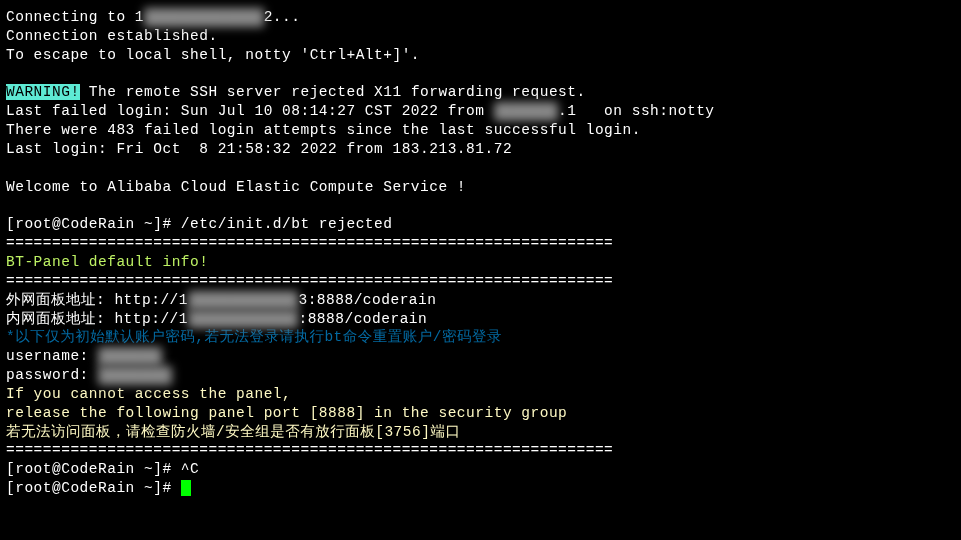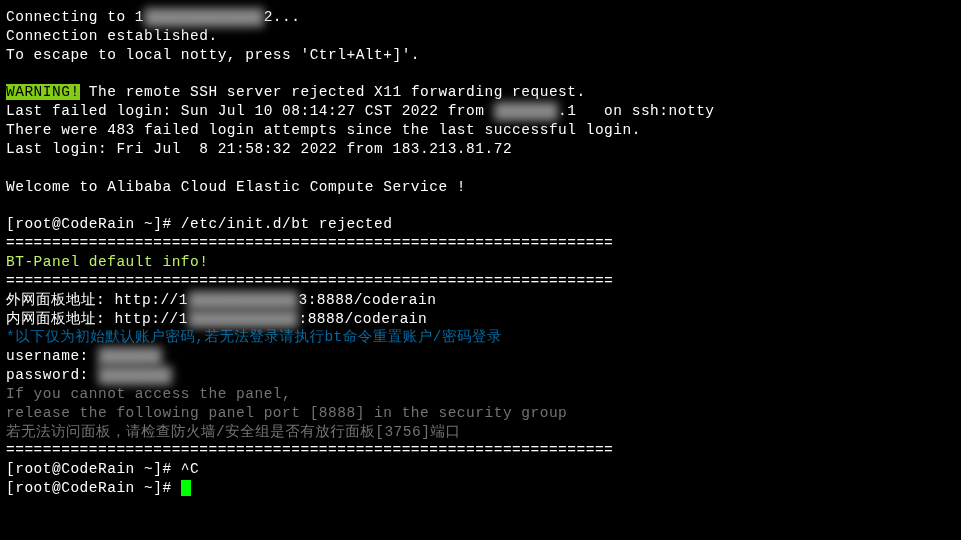--- a/index.html
+++ b/index.html
@@ -16,28 +16,28 @@
       padding: 8px 6px;
       width: 961px;
       height: 540px;
       overflow: hidden;
       letter-spacing: 0.5px;
     }
     .line {
       white-space: pre;
     }
     .warning-inverted {
-      background: #84cc16;
+      background: #5eead4;
       color: #000;
     }
     .green {
       color: #bef264;
     }
     .yellow {
-      color: #737373;
+      color: #fef9c3;
     }
     .orange {
       color: #0369a1;
     }
     .blur {
       filter: blur(5px);
       display: inline-block;
       background: #888;
       color: #888;
       border-radius: 2px;
@@ -48,26 +48,26 @@
       width: 10px;
       height: 16px;
       vertical-align: text-bottom;
     }
   </style>
 </head>
 <body>
 
 <div class="line"><span>Connecting to 1</span><span class="blur">XX.XXX.XXX.XX</span><span>2...</span></div>
 <div class="line">Connection established.</div>
-<div class="line">To escape to local notty, press 'Ctrl+Alt+]'.</div>
+<div class="line">To escape to local shell, notty 'Ctrl+Alt+]'.</div>
 <div class="line">&nbsp;</div>
 <div class="line"><span class="warning-inverted">WARNING!</span><span> The remote SSH server rejected X11 forwarding request.</span></div>
 <div class="line"><span>Last failed login: Sun Jul 10 08:14:27 CST 2022 from </span><span class="blur">XXX.XXX</span><span>.1   on ssh:notty</span></div>
 <div class="line">There were 483 failed login attempts since the last successful login.</div>
-<div class="line">Last login: Fri Jul  8 21:58:32 2022 from 183.213.81.72</div>
+<div class="line">Last login: Fri Oct  8 21:58:32 2022 from 183.213.81.72</div>
 <div class="line">&nbsp;</div>
 <div class="line">Welcome to Alibaba Cloud Elastic Compute Service !</div>
 <div class="line">&nbsp;</div>
 <div class="line"><span>[root@CodeRain ~]# </span><span>/etc/init.d/bt rejected</span></div>
 <div class="line">==================================================================</div>
 <div class="line green">BT-Panel default info!</div>
 <div class="line">==================================================================</div>
 <div class="line"><span>外网面板地址: http://1</span><span class="blur">XX.XXX.XX.XX</span><span>3:8888/coderain</span></div>
 <div class="line"><span>内网面板地址: http://1</span><span class="blur">XX.XX.XXX.XX</span><span>:8888/coderain</span></div>
 <div class="line orange">*以下仅为初始默认账户密码,若无法登录请执行bt命令重置账户/密码登录</div>

